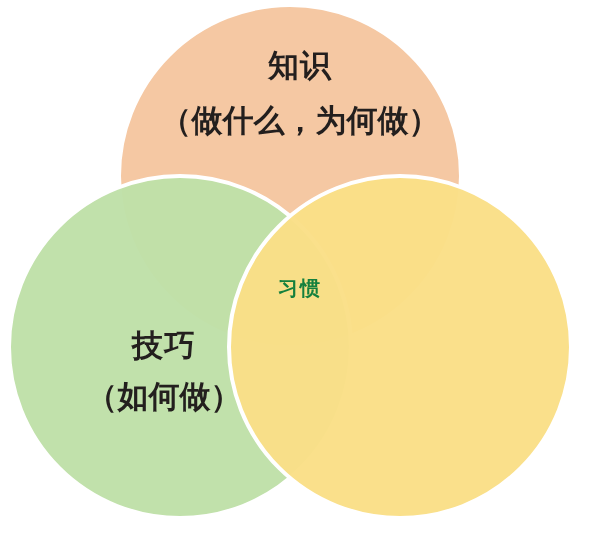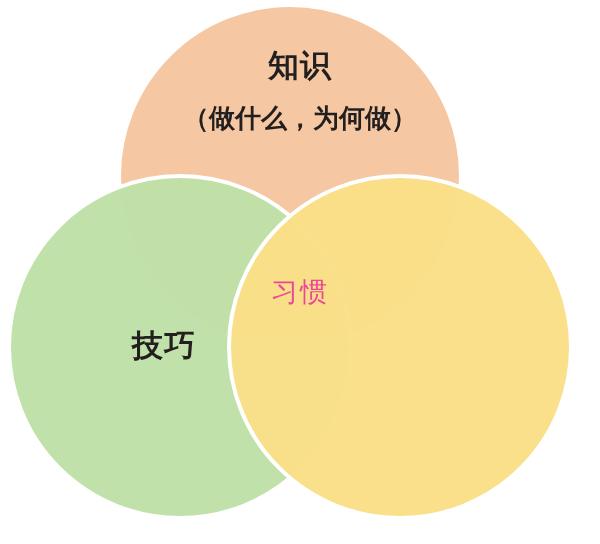--- a/index.html
+++ b/index.html
@@ -35,21 +35,21 @@
     line-height: 1.0;
     white-space: nowrap;
     user-select: none;
   }
   .label-title {
     font-size: 31px;
     font-weight: 700;
     letter-spacing: 1px;
   }
   .label-sub {
-    font-size: 26px;
+    font-size: 31px;
     font-weight: 700;
     letter-spacing: 0px;
     margin-top: 20px;
   }
   #label-knowledge {
     left: 0;
     top: 50px;
     width: 600px;
   }
   #label-knowledge .label-sub {
@@ -62,23 +62,23 @@
   }
   #label-desire {
     left: 320px;
     top: 330px;
     width: 270px;
   }
   #label-habit {
     left: 235px;
     top: 278px;
     width: 130px;
-    color: #ec4899;
-    font-size: 27px;
-    font-weight: 400;
+    color: #15803d;
+    font-size: 20px;
+    font-weight: 700;
     letter-spacing: 2px;
   }
 </style>
 </head>
 <body>
 
 <div id="stage">
 
   <svg id="venn-svg" viewBox="0 0 600 544" aria-hidden="true">
 
@@ -89,20 +89,21 @@
     <circle cx="400" cy="347" r="171" fill="#fadf87" fill-opacity="0.97" stroke="#ffffff" stroke-width="4"></circle>
   </svg>
 
   <div class="label-group" id="label-knowledge">
     <div class="label-title">知识</div>
     <div class="label-sub">（做什么，为何做）</div>
   </div>
 
   <div class="label-group" id="label-skill">
     <div class="label-title">技巧</div>
+    <div class="label-sub">（如何做）</div>
   </div>
 
   <div class="label-group" id="label-desire">
   </div>
 
   <div class="label-group" id="label-habit">习惯</div>
 
 </div>
 
 </body></html>

